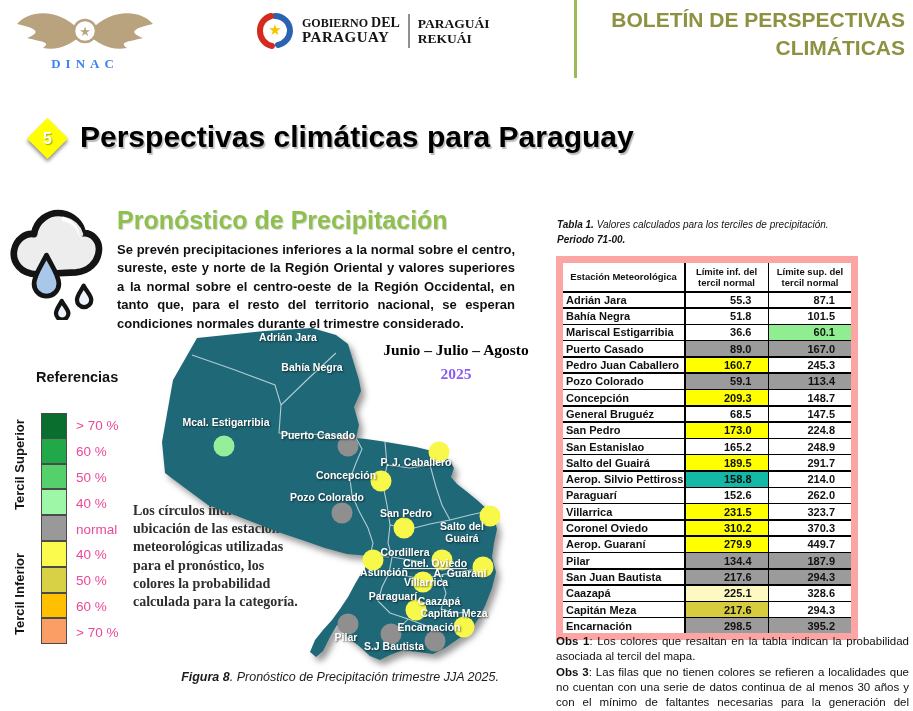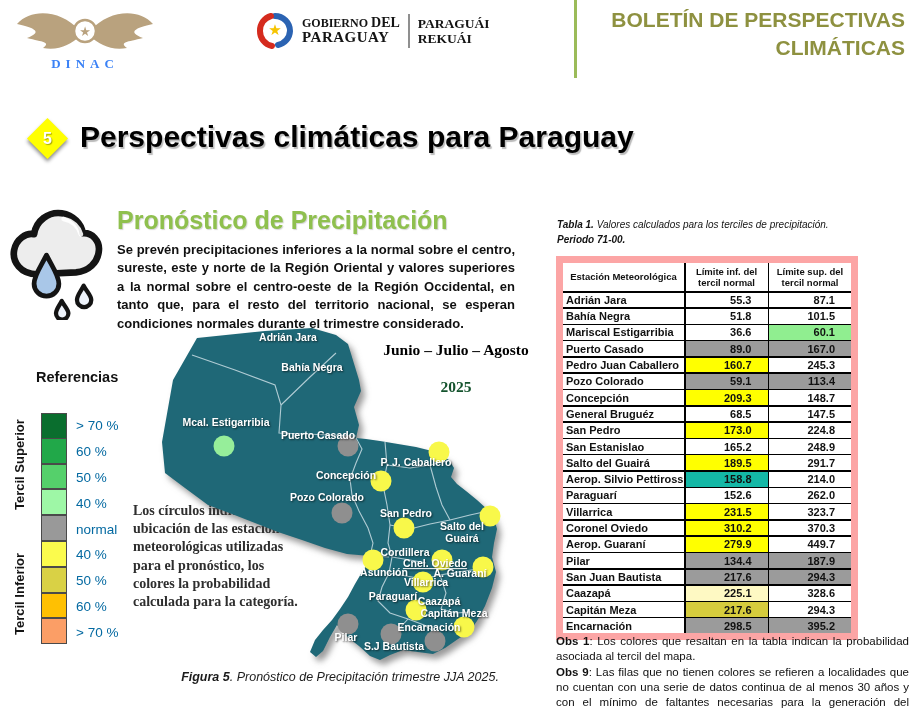--- a/index.html
+++ b/index.html
@@ -40,38 +40,38 @@
                   color:#8fc04e;text-shadow:1px 1px 1px rgba(160,160,160,.45);white-space:nowrap;}
   .precip-par{position:absolute;left:117px;top:241px;width:398px;font-size:13px;font-weight:bold;
               text-align:justify;line-height:1.42;color:#101010;}
 
   
   .ref-title{position:absolute;left:36px;top:369px;font-size:14.5px;font-weight:bold;}
   .legend{position:absolute;left:41px;top:413px;}
   .legend-row{display:flex;height:25.8px;}
   .legend-swatch{width:26px;height:100%;border:1px solid #4a4a4a;box-sizing:border-box;margin-top:-1px;}
   .legend-row:first-child .legend-swatch{margin-top:0;}
-  .legend-label{margin-left:9px;font-size:13.5px;align-self:center;white-space:nowrap;color:#0369a1;}
+  .legend-label{margin-left:9px;font-size:13.5px;align-self:center;white-space:nowrap;color:#ec4899;}
   .tercil{position:absolute;left:6px;width:26px;display:flex;align-items:center;justify-content:center;
           font-weight:bold;font-size:13px;color:#141414;
           writing-mode:vertical-rl;transform:rotate(180deg);}
   .tercil-sup{top:413px;height:103px;}
   .tercil-inf{top:542px;height:103px;}
 
   .side-note{position:absolute;left:133px;top:502px;width:176px;
              font-family:"Liberation Serif",serif;font-weight:bold;font-size:14px;
              color:#2e2e2e;line-height:1.3;}
 
   
   .map{position:absolute;left:140px;top:325px;width:400px;height:345px;}
   .map svg{position:absolute;left:0;top:0;}
   .period{position:absolute;left:234px;top:16px;width:164px;text-align:center;
           font-family:"Liberation Serif",serif;font-weight:bold;font-size:15.5px;color:#000;}
-  .period2{position:absolute;left:234px;top:53px;width:164px;text-align:center;
-           font-family:"Liberation Serif",serif;font-weight:bold;font-size:15.5px;color:#14532d;}
+  .period2{position:absolute;left:234px;top:40px;width:164px;text-align:center;
+           font-family:"Liberation Serif",serif;font-weight:bold;font-size:15.5px;color:#8b5cf6;}
   .station-dot{position:absolute;width:21px;height:21px;border-radius:50%;
                transform:translate(-50%,-50%);}
   .station-label{position:absolute;transform:translate(-50%,-50%);color:#fff;font-weight:bold;
                  font-size:10.5px;line-height:1.12;text-align:center;white-space:pre-line;
                  text-shadow:1px 1px 2px rgba(0,0,0,.6);}
   .fig-caption{position:absolute;left:140px;top:670px;width:400px;text-align:center;
                font-size:12.5px;font-style:italic;color:#1c1c1c;}
   .fig-caption b{font-weight:bold;}
 
   
@@ -262,21 +262,21 @@
         <div class="station-label" style="left: 253px; top: 272px;">Paraguarí</div>
         <div class="station-label" style="left: 299px; top: 277px;">Caazapá</div>
         <div class="station-label" style="left: 314px; top: 289px;">Capitán Meza</div>
         <div class="station-label" style="left: 289px; top: 303px;">Encarnación</div>
         <div class="station-label" style="left: 206px; top: 313px;">Pilar</div>
         <div class="station-label" style="left: 254px; top: 322px;">S.J Bautista</div>
       </div>
   </div>
 
   <div class="fig-caption">
-    <b>Figura 5</b><span>. Pronóstico de Precipitación trimestre JJA 2025.</span>
+    <b>Figura 8</b><span>. Pronóstico de Precipitación trimestre JJA 2025.</span>
   </div>
 
   <div class="tabla-title">
     <div><b>Tabla 1.</b><span> Valores calculados para los terciles de precipitación.</span></div>
     <div><b>Periodo 71-00.</b></div>
   </div>
 
   <div class="ptable" id="ptable">
       <div class="tcell th">Estación Meteorológica</div>
       <div class="tcell th">Límite inf. del tercil normal</div>
@@ -341,16 +341,16 @@
       <div class="tcell tname">Capitán Meza</div>
       <div class="tcell tval" style="background: rgb(214, 204, 61);">217.6</div>
       <div class="tcell tval">294.3</div>
       <div class="tcell tname">Encarnación</div>
       <div class="tcell tval" style="background: rgb(155, 155, 155);">298.5</div>
       <div class="tcell tval" style="background: rgb(155, 155, 155);">395.2</div>
     </div>
 
   <div class="obs">
     <div><b>Obs 1</b><span>: Los colores que resaltan en la tabla indican la probabilidad asociada al tercil del mapa.</span></div>
-    <div><b>Obs 9</b><span>: Las filas que no tienen colores se refieren a localidades que no cuentan con una serie de datos continua de al menos 30 años y con el mínimo de faltantes necesarias para la generación del pronóstico.</span></div>
+    <div><b>Obs 3</b><span>: Las filas que no tienen colores se refieren a localidades que no cuentan con una serie de datos continua de al menos 30 años y con el mínimo de faltantes necesarias para la generación del pronóstico.</span></div>
   </div>
 
 </div>
 
 </body></html>

